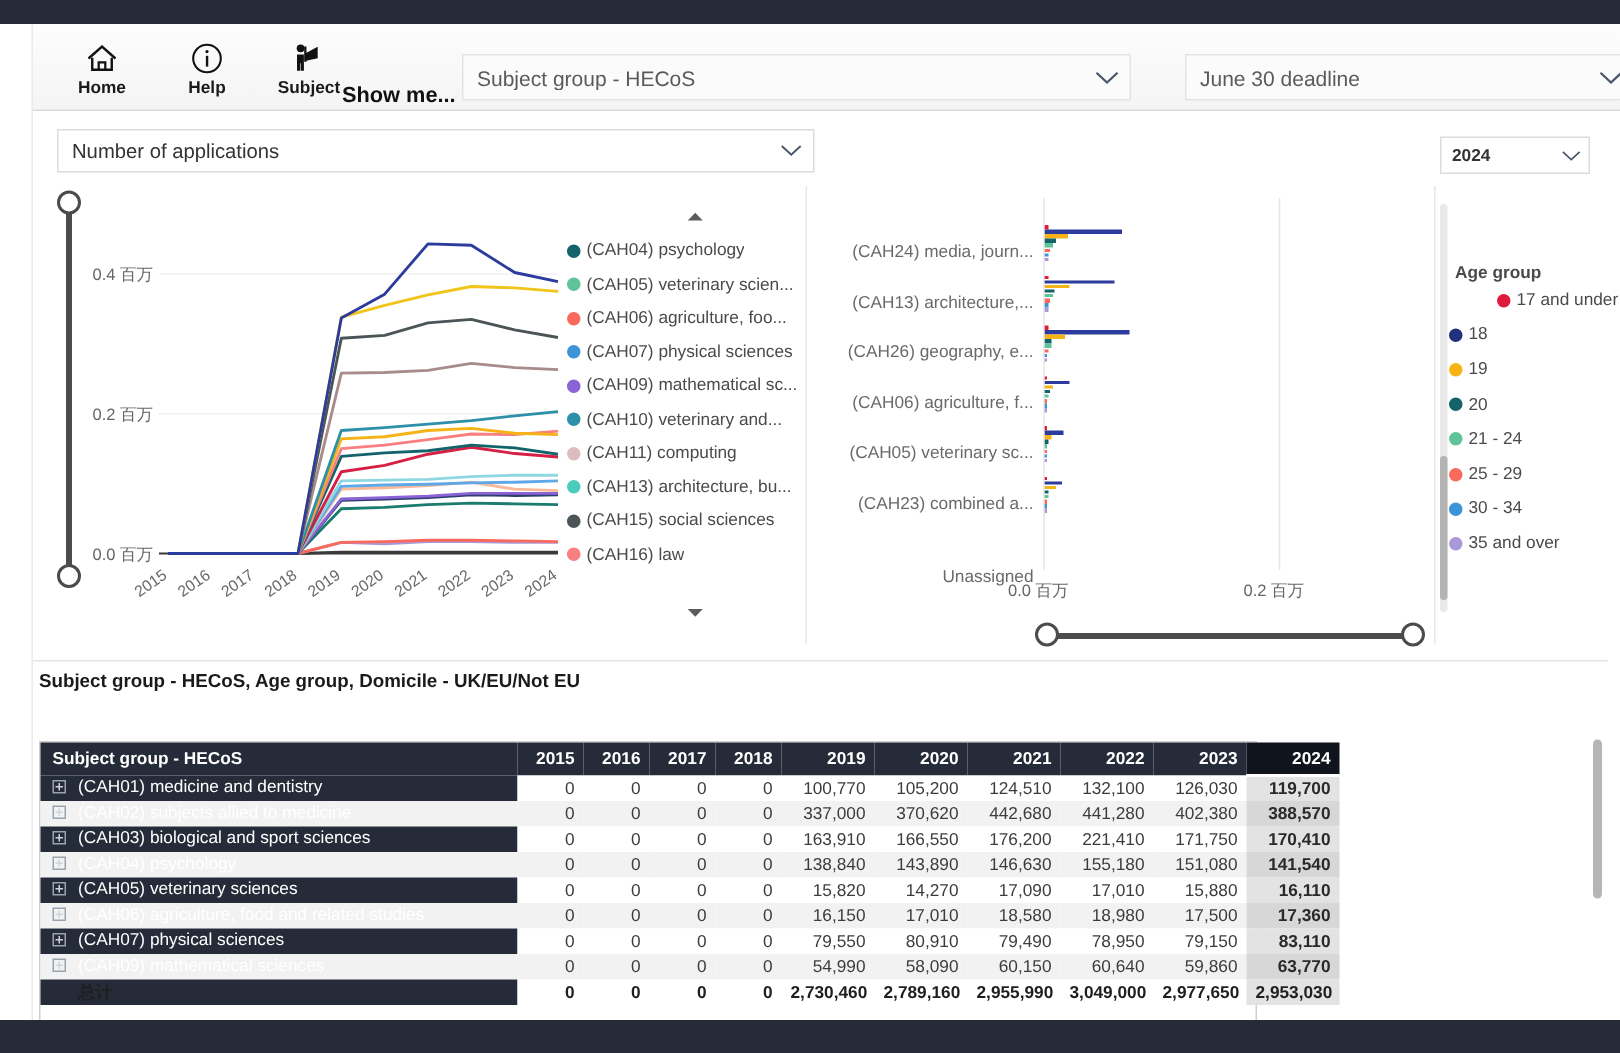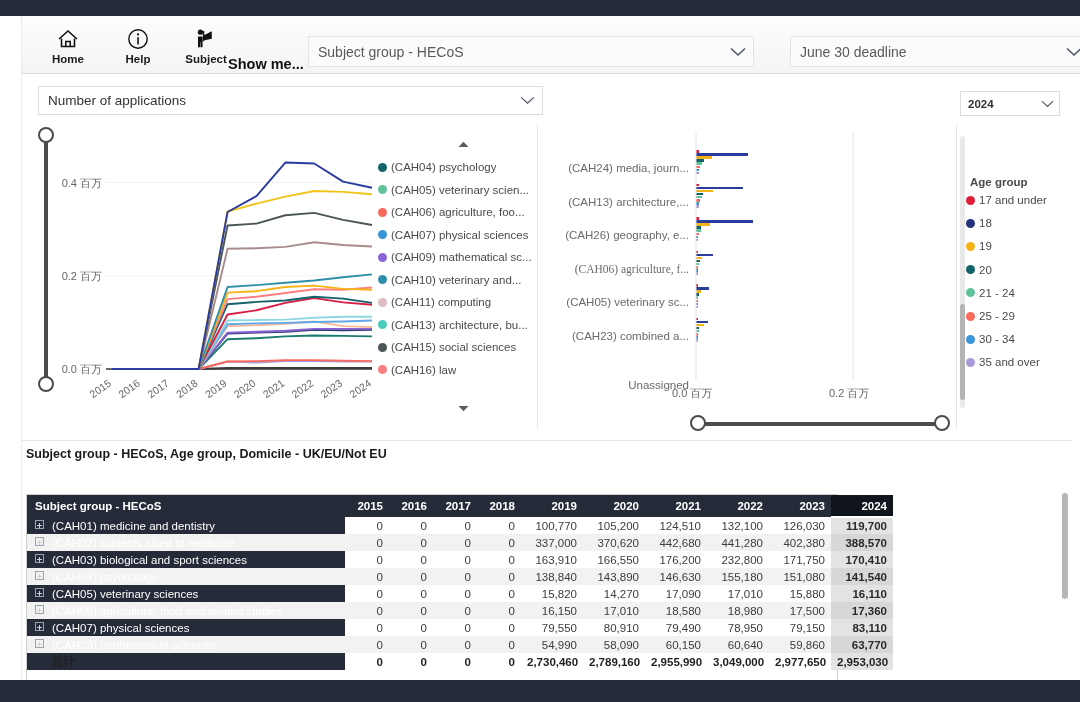--- a/index.html
+++ b/index.html
@@ -410,21 +410,21 @@
           </svg>
       </div>
     </div>
   </div>
 
   <div class="panel" id="panel-bar">
     <div id="bar-cats">
         <div class="bar-cat" style="left: 8px; width: 138px; top: 38px;">(CAH24) media, journ...</div>
         <div class="bar-cat" style="left: 8px; width: 138px; top: 71.5px;">(CAH13) architecture,...</div>
         <div class="bar-cat" style="left: 8px; width: 138px; top: 105px;">(CAH26) geography, e...</div>
-        <div class="bar-cat" style="left: 8px; width: 138px; top: 138.5px; font-family: Liberation Serif, serif;">(CAH06) agriculture, f...</div>
+        <div class="bar-cat" style="left: 8px; width: 138px; top: 138.5px;">(CAH06) agriculture, f...</div>
         <div class="bar-cat" style="left: 8px; width: 138px; top: 172px;">(CAH05) veterinary sc...</div>
         <div class="bar-cat" style="left: 8px; width: 138px; top: 205.5px;">(CAH23) combined a...</div>
         <div class="bar-cat" style="left: 8px; width: 138px; top: 255px;">Unassigned</div>
       </div>
     <div id="bar-bars">
         <div class="bar-rect" style="left: 153px; top: 26px; width: 3.14px; height: 2.6px; background: rgb(224, 27, 57);"></div>
         <div class="bar-rect" style="left: 153px; top: 29.1px; width: 51.81px; height: 2.6px; background: rgb(43, 59, 158);"></div>
         <div class="bar-rect" style="left: 153px; top: 32.2px; width: 15.7px; height: 2.6px; background: rgb(245, 179, 22);"></div>
         <div class="bar-rect" style="left: 153px; top: 35.3px; width: 7.85px; height: 2.6px; background: rgb(20, 99, 107);"></div>
         <div class="bar-rect" style="left: 153px; top: 38.4px; width: 6.28px; height: 2.6px; background: rgb(95, 195, 154);"></div>
@@ -487,21 +487,21 @@
     <div class="knob l"></div>
     <div class="knob r"></div>
   </div>
 
   <div class="panel" id="panel-legend">
     <div class="legend-scroll">
       <div class="thumb"></div>
     </div>
     <div class="age-title">Age group</div>
     <div id="age-items">
-        <div class="age-row" style="top: 70px;">
+        <div class="age-row" style="top: 70px; padding-left: 32px;">
           <span class="dot" style="background: rgb(224, 27, 57);"></span>
           <span class="name">17 and under</span>
         </div>
         <div class="age-row" style="top: 93.2px;">
           <span class="dot" style="background: rgb(34, 48, 126);"></span>
           <span class="name">18</span>
         </div>
         <div class="age-row" style="top: 116.4px;">
           <span class="dot" style="background: rgb(245, 179, 22);"></span>
           <span class="name">19</span>
@@ -590,21 +590,21 @@
           </tr>
           <tr>
             <td class="rowhdr"><span class="expander"></span><span class="rowlabel">(CAH03) biological and sport sciences</span></td>
             <td>0</td>
             <td>0</td>
             <td>0</td>
             <td>0</td>
             <td>163,910</td>
             <td>166,550</td>
             <td>176,200</td>
-            <td>232,800</td>
+            <td>221,410</td>
             <td>171,750</td>
             <td class="selcol">170,410</td>
           </tr>
           <tr class="alt">
             <td class="rowhdr"><span class="expander"></span><span class="rowlabel">(CAH04) psychology</span></td>
             <td>0</td>
             <td>0</td>
             <td>0</td>
             <td>0</td>
             <td>138,840</td>

